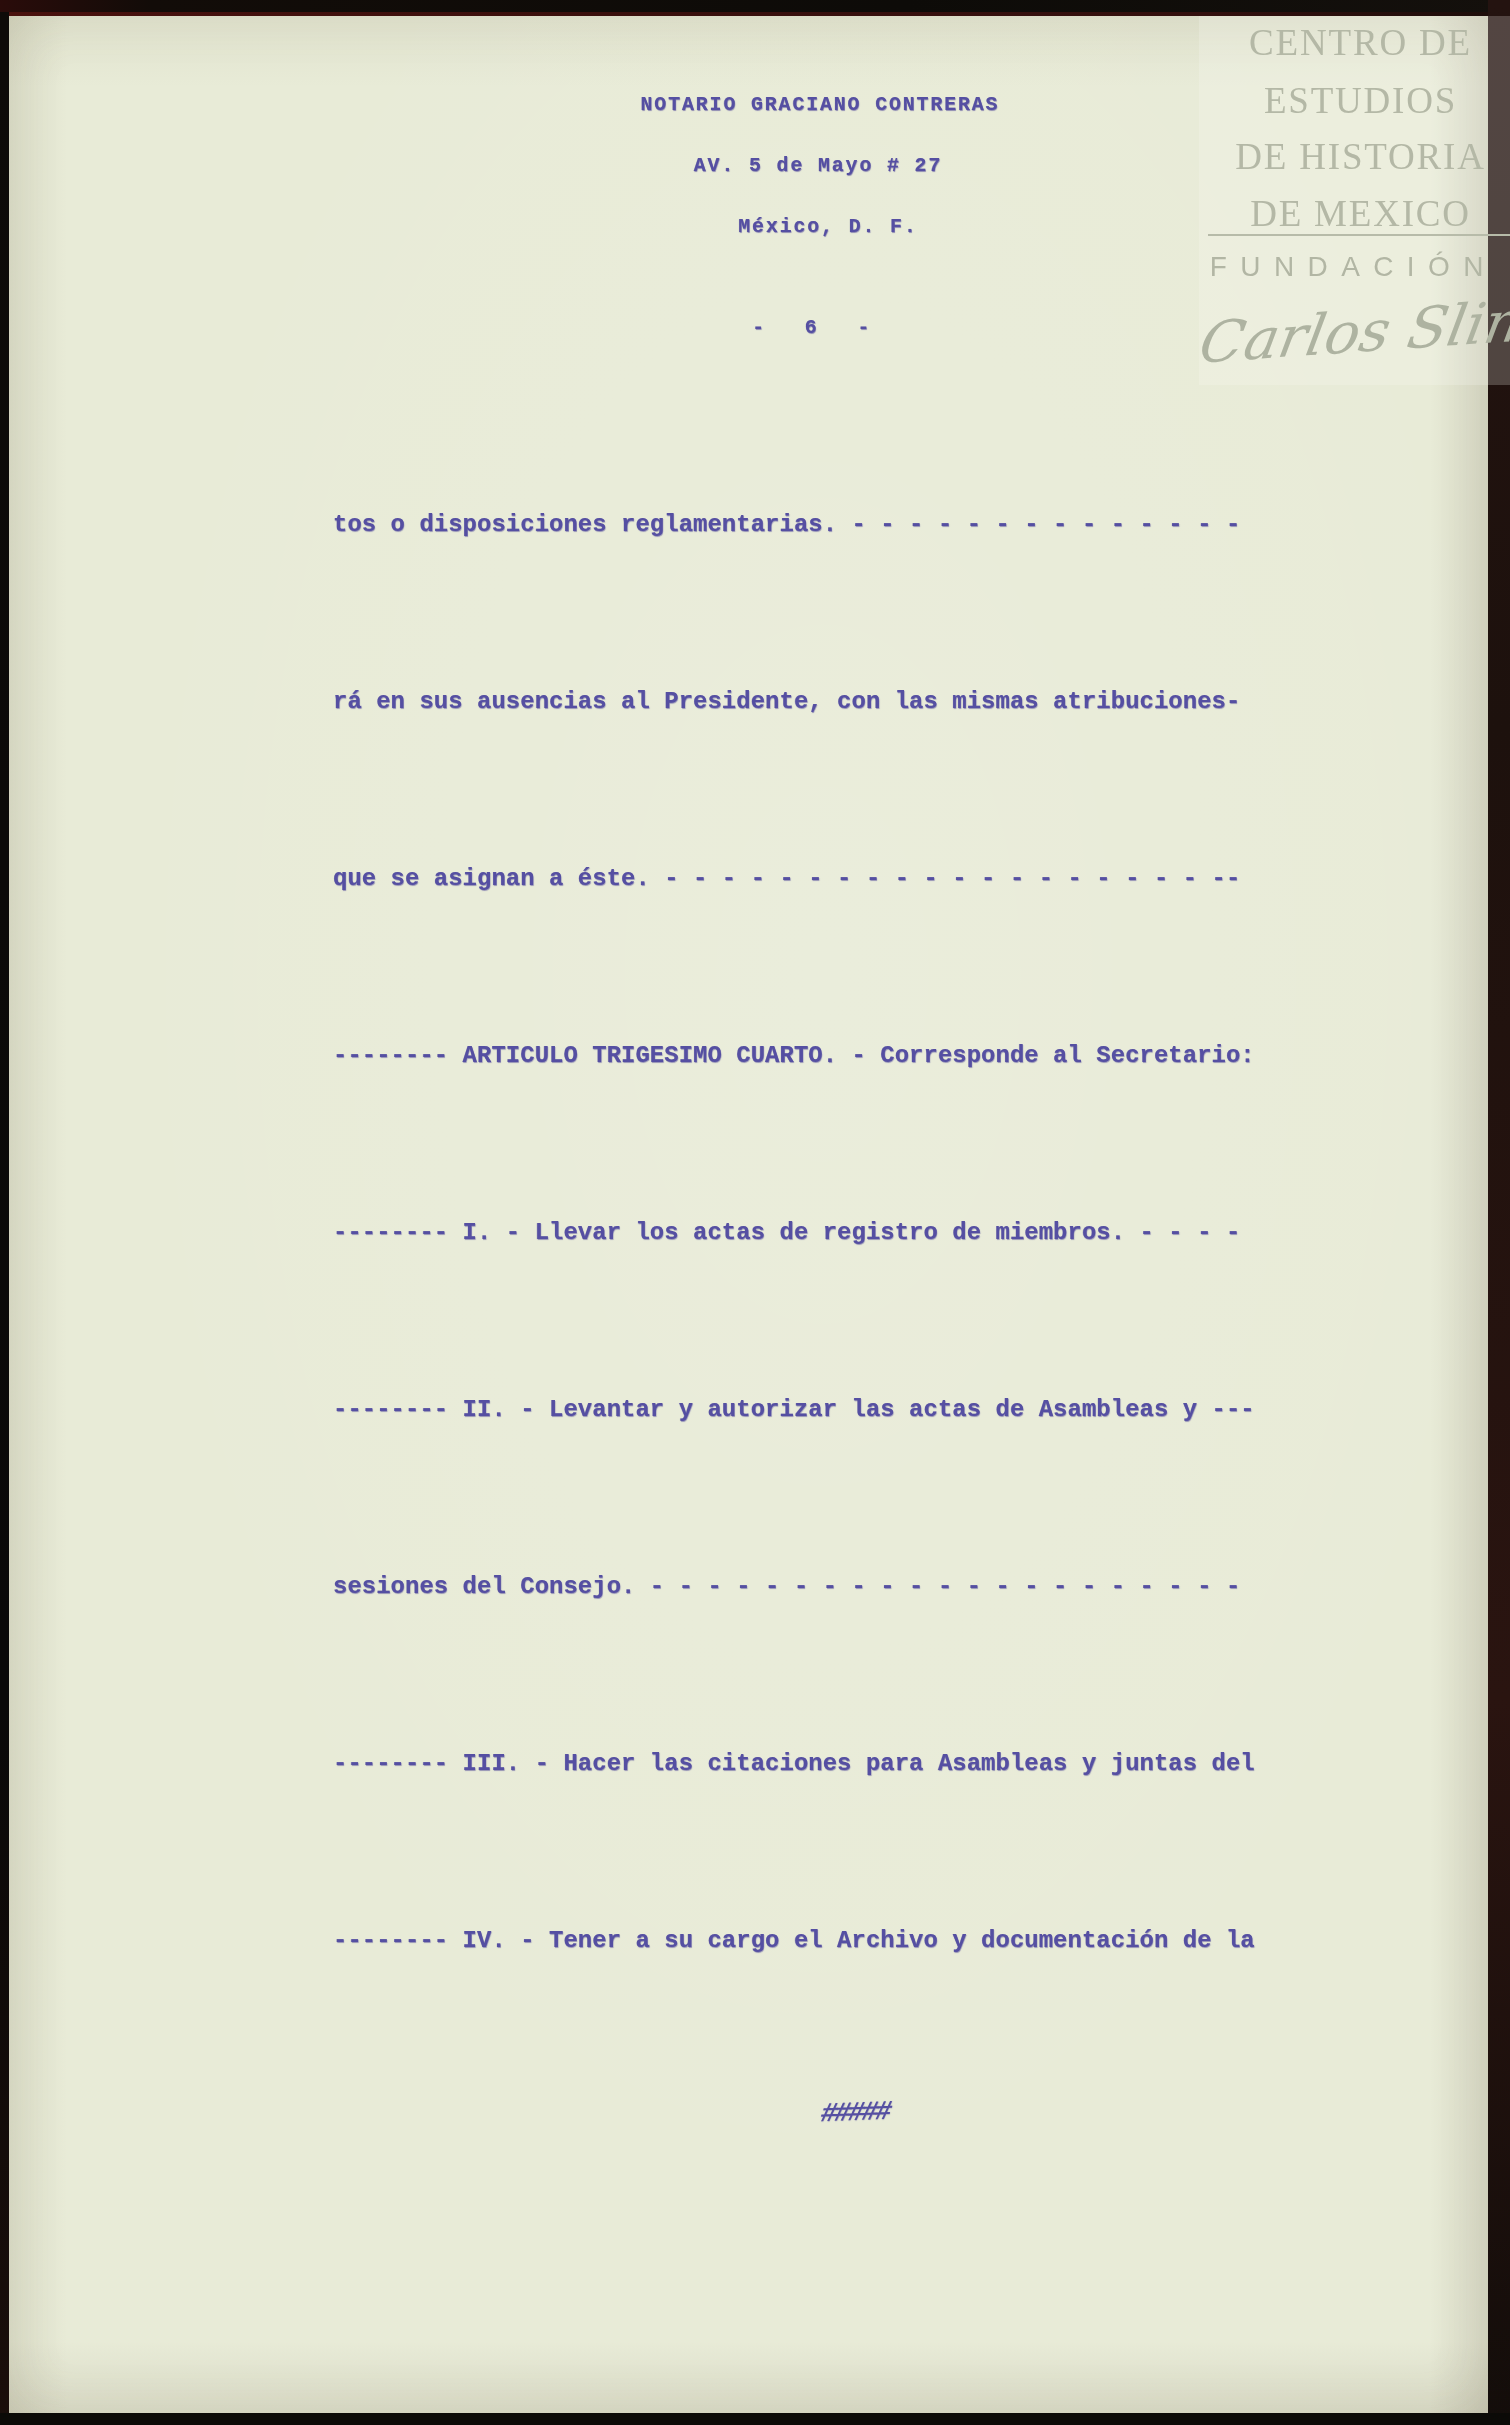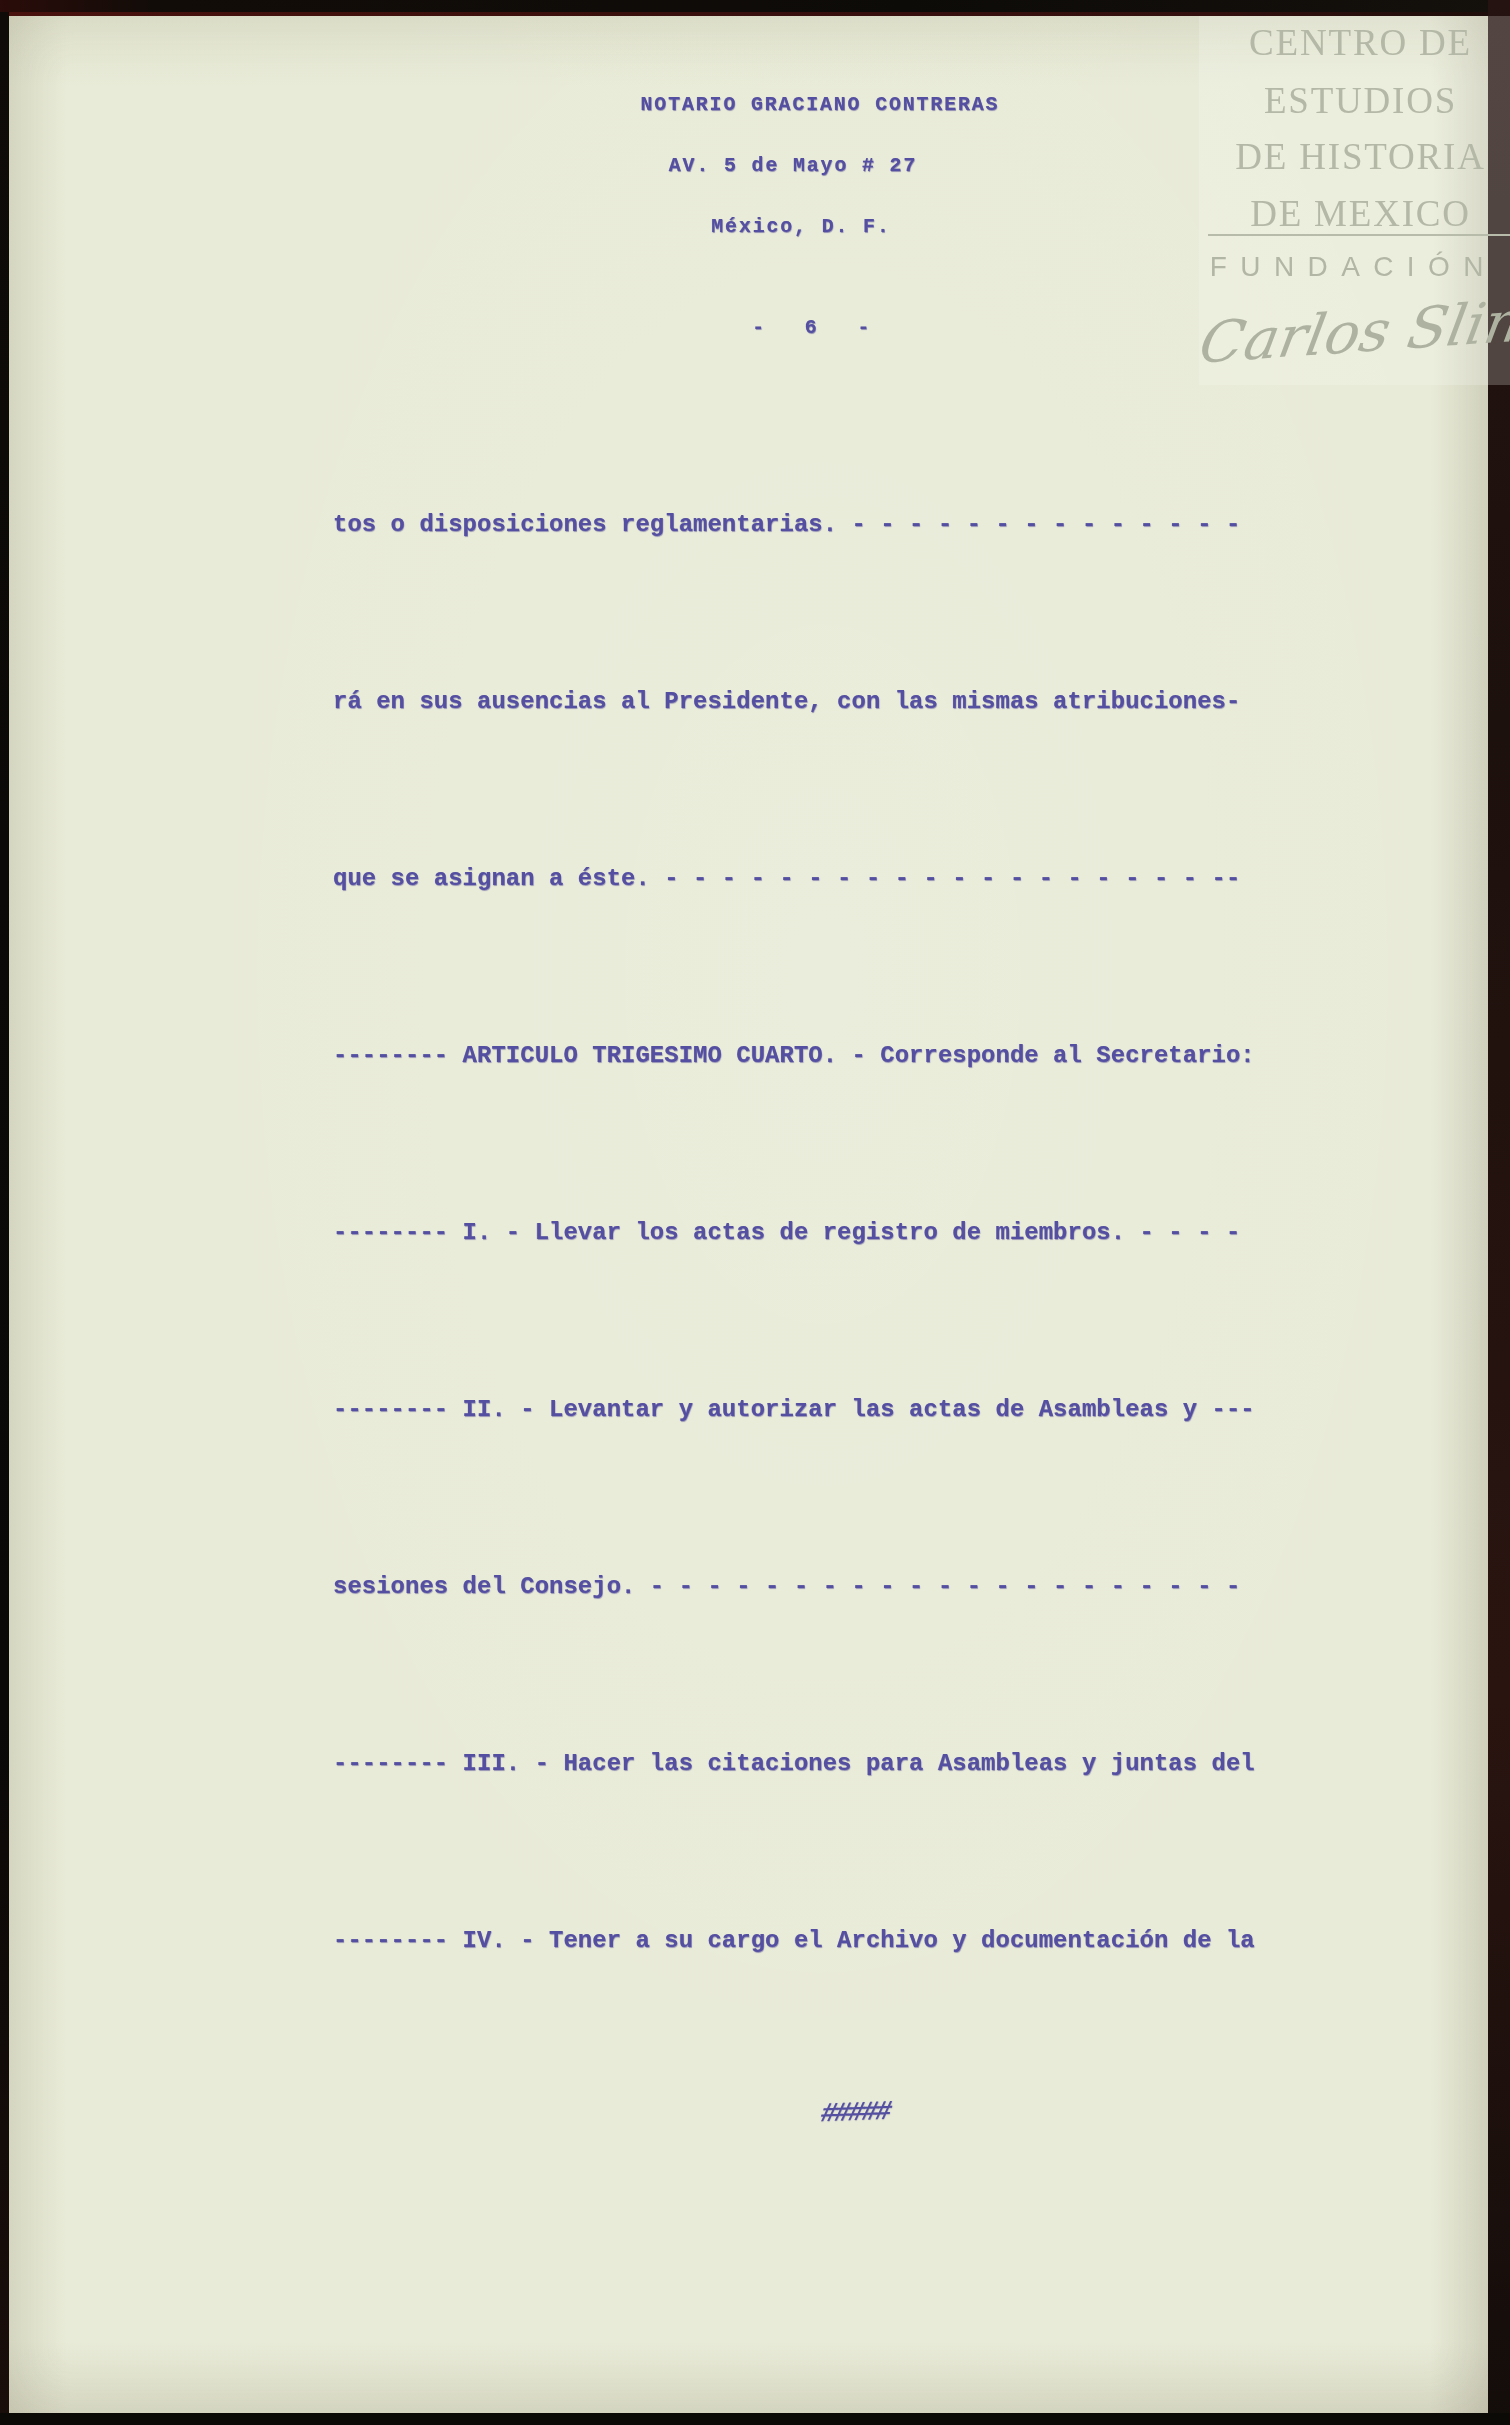--- a/index.html
+++ b/index.html
@@ -108,22 +108,22 @@
     <div class="wm-line" style="top:5.4px">CENTRO DE</div>
     <div class="wm-line" style="top:63px">ESTUDIOS</div>
     <div class="wm-line" style="top:119px">DE HISTORIA</div>
     <div class="wm-line" style="top:176px">DE MEXICO</div>
     <div class="wm-rule"></div>
     <div class="wm-foundation">FUNDACIÓN</div>
     <div class="wm-signature">Carlos Slim</div>
   </div>
 
   <div class="hline ink" style="left:820px;top:93px">NOTARIO GRACIANO CONTRERAS</div>
-  <div class="hline ink" style="left:793px;top:154px">AV. 5 de Mayo # 27</div>
-  <div class="hline ink" style="left:801px;top:215px">México, D. F.</div>
+  <div class="hline ink" style="left:818px;top:154px">AV. 5 de Mayo # 27</div>
+  <div class="hline ink" style="left:828px;top:215px">México, D. F.</div>
   <div class="hline ink pagenum" style="left:818px;top:316px">- 6 -</div>
 
   <div class="bodytext ink">
     <div class="bline">tos o disposiciones reglamentarias. - - - - - - - - - - - - - -</div>
     <div class="bline">rá en sus ausencias al Presidente, con las mismas atribuciones-</div>
     <div class="bline">que se asignan a éste. - - - - - - - - - - - - - - - - - - - --</div>
     <div class="bline">-------- ARTICULO TRIGESIMO CUARTO. - Corresponde al Secretario:</div>
     <div class="bline">-------- I. - Llevar los actas de registro de miembros. - - - -</div>
     <div class="bline">-------- II. - Levantar y autorizar las actas de Asambleas y ---</div>
     <div class="bline">sesiones del Consejo. - - - - - - - - - - - - - - - - - - - - -</div>

